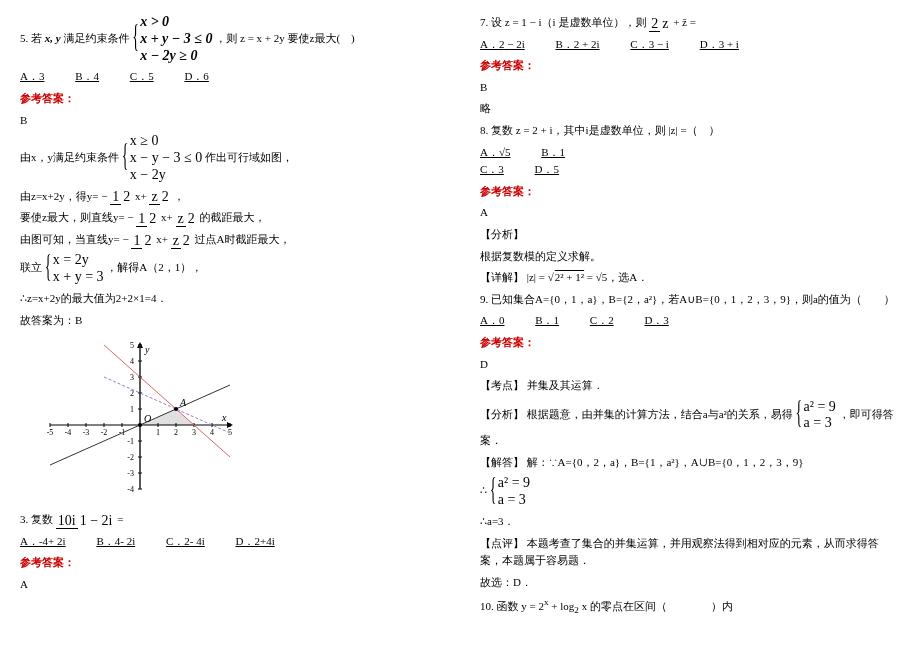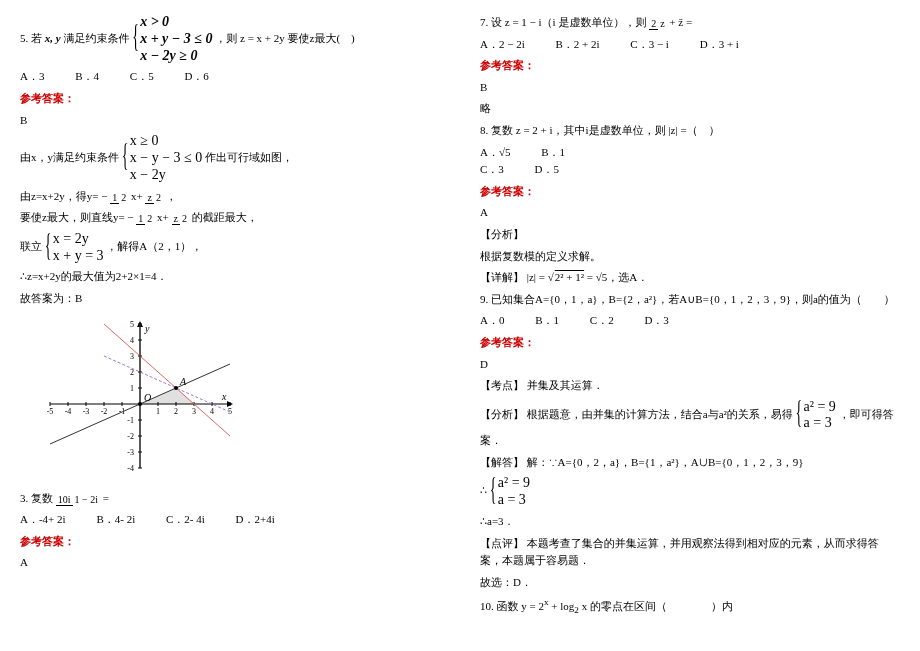--- a/index.html
+++ b/index.html
@@ -13,26 +13,26 @@
       display: flex;
     }
     .column {
       width: 460px;
       padding: 10px 20px;
       line-height: 1.6;
     }
     .col-left { border-right: 0px solid #ddd; }
     .question-line, .text-line, .option-line, .answer-line { margin: 4px 0; }
     .answer-label { color: #c00; font-weight: bold; margin-top: 22px; }
-    .options span { display: inline-block; margin-right: 28px; }
+    .options span { display: inline-block; margin-right: 28px; text-decoration: underline; }
     .inline-frac {
       display: inline-block;
       vertical-align: middle;
       text-align: center;
-      font-size: 10px;
+      font-size: 14px;
       line-height: 1.1;
     }
     .inline-frac .num { border-bottom: 1px solid #000; padding: 0 2px; }
     .inline-frac .den { padding: 0 2px; }
     .brace-system {
       display: inline-block;
       vertical-align: middle;
       position: relative;
       padding-left: 8px;
       line-height: 1.2;
@@ -97,20 +97,27 @@
   </div>
 
   <div class="text-line">
     <span>要使z最大，则直线y= − </span>
     <span class="inline-frac"><span class="num">1</span><span class="den">2</span></span>
     <span>x+</span>
     <span class="inline-frac"><span class="num">z</span><span class="den">2</span></span>
     <span>的截距最大，</span>
   </div>
 
+  <div class="text-line">
+    <span>由图可知，当直线y= − </span>
+    <span class="inline-frac"><span class="num">1</span><span class="den">2</span></span>
+    <span>x+</span>
+    <span class="inline-frac"><span class="num">z</span><span class="den">2</span></span>
+    <span>过点A时截距最大，</span>
+  </div>
 
   <div class="text-line">
     <span>联立</span>
     <span class="brace-system">
       <span class="row">x = 2y</span>
       <span class="row">x + y = 3</span>
     </span>
     <span>，解得A（2，1），</span>
   </div>
 

